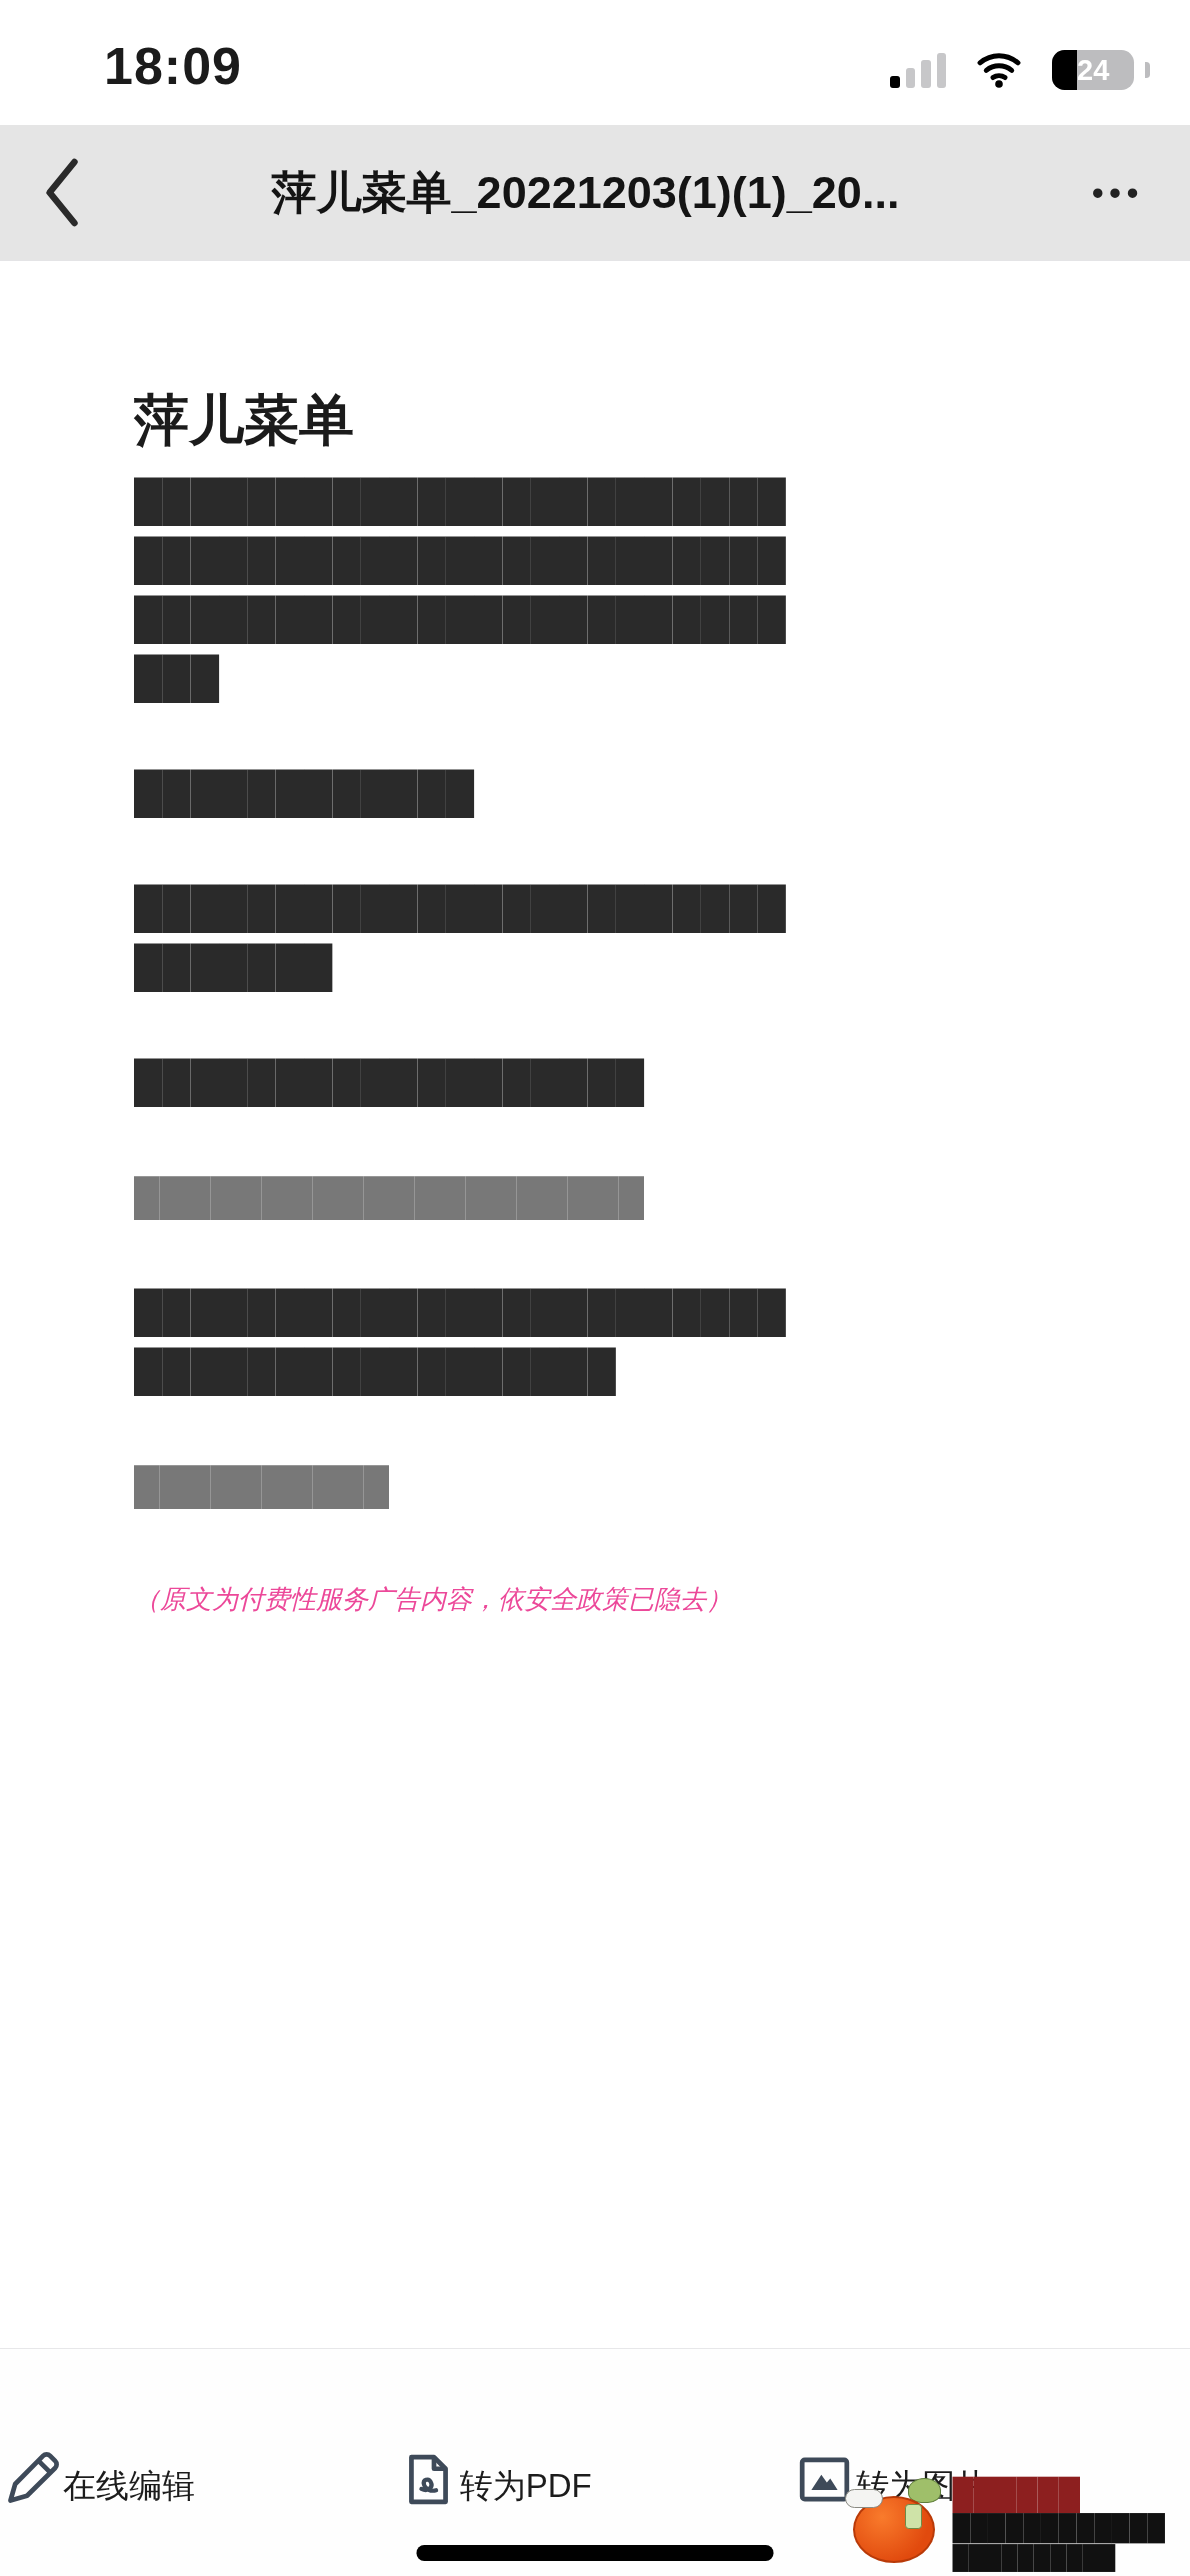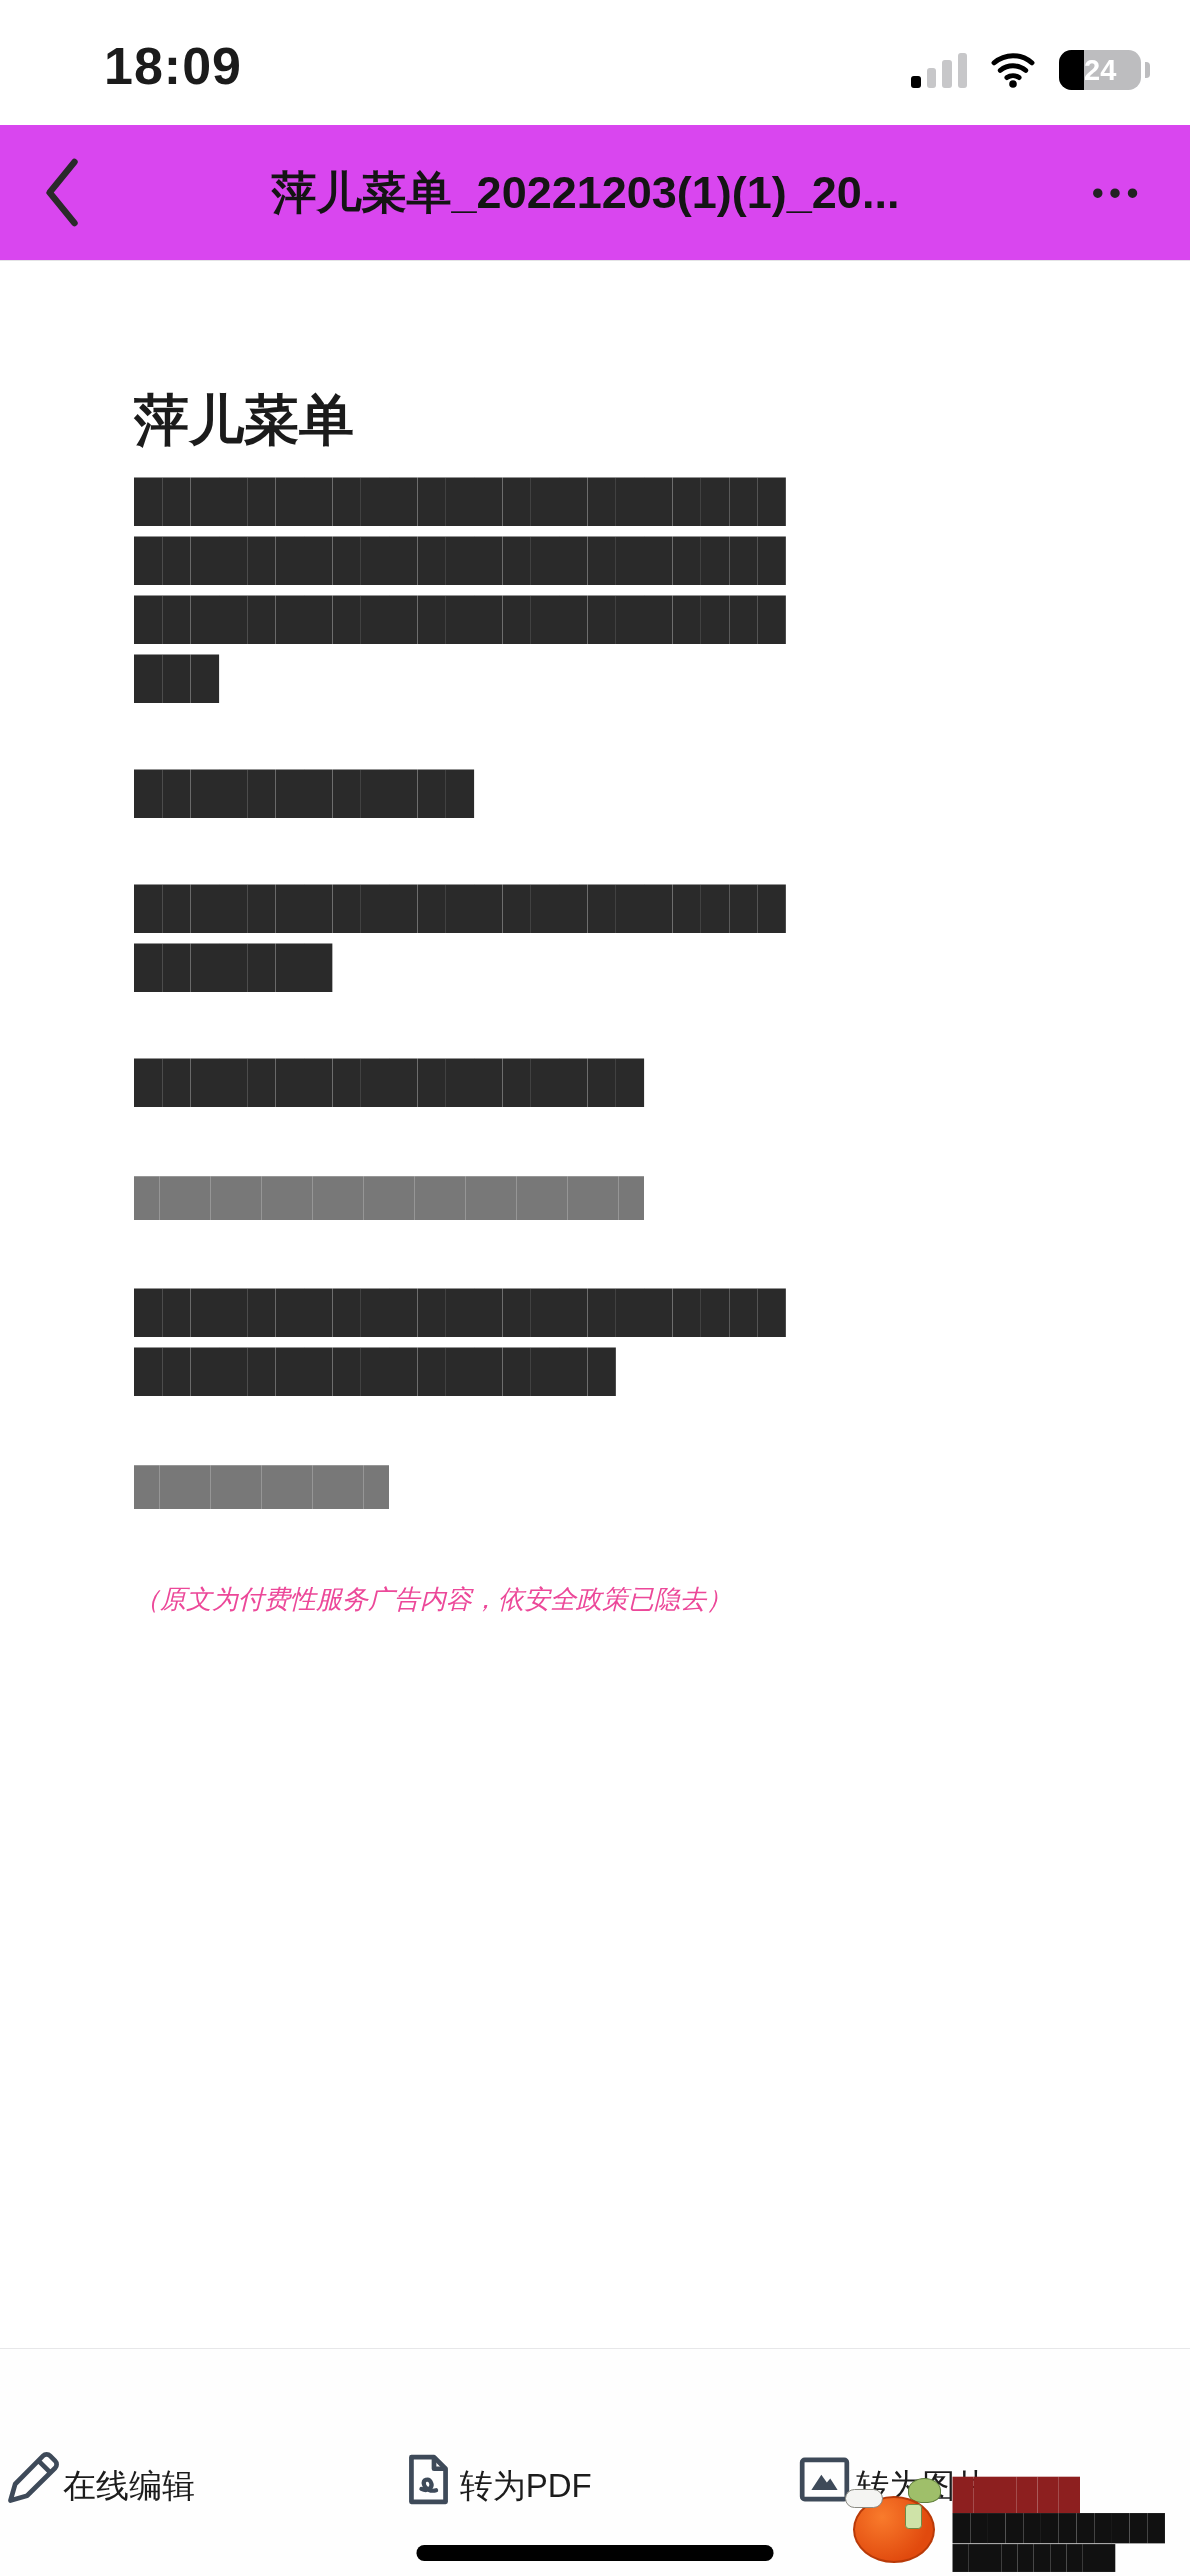--- a/index.html
+++ b/index.html
@@ -5,34 +5,34 @@
   * { margin:0; padding:0; box-sizing:border-box; }
   html,body { width:1190px; height:2576px; }
   body {
     position:relative; background:#ffffff; overflow:hidden;
     font-family:"Liberation Sans","DejaVu Sans",sans-serif; color:#1b1b1b;
   }
 
   
   .status-bar { position:absolute; top:0; left:0; width:100%; height:125px; }
   .sb-time { position:absolute; left:104px; top:36px; font-size:52px; font-weight:700; letter-spacing:1px; }
-  .sb-right { position:absolute; right:40px; top:50px; display:flex; align-items:center; gap:21px; }
+  .sb-right { position:absolute; right:40px; top:50px; display:flex; align-items:center; gap:28px; }
   .sig { display:flex; align-items:flex-end; gap:5.8px; height:36px; }
   .sig span { width:9.6px; border-radius:2.9px; background:#c7c7c9; display:block; }
   .sig .b1 { height:12.5px; background:#000; } .sig .b2{height:20px;} .sig .b3{height:28px;} .sig .b4{height:35px;}
   .wifi { width:50px; height:38px; }
   .battery { position:relative; width:82px; height:40px; border-radius:12.5px; background:#bdbdbf; overflow:hidden; }
   .battery .fill { position:absolute; left:0; top:0; bottom:0; width:30%; background:#000; }
   .battery .pct { position:absolute; inset:0; display:flex; align-items:center; justify-content:center;
                   color:#fff; font-size:29px; font-weight:700; }
   .bat-nub { width:4.8px; height:15.3px; background:#bdbdbf; border-radius:0 3.8px 3.8px 0; margin-left:-17px; }
 
   
   .nav-bar { position:absolute; top:125px; left:0; width:100%; height:136px;
-             display:flex; align-items:center; background:#d946ef; border-bottom:1.9px solid #e4e4e6; }
+             display:flex; align-items:center; background:#e5e5e5; border-bottom:1.9px solid #e4e4e6; }
   .nav-back { width:125px; height:100%; display:flex; align-items:center; justify-content:center; }
   .nav-title { flex:1; text-align:center; font-size:45px; font-weight:700; color:#141414;
                white-space:nowrap; overflow:hidden; }
   .nav-more { width:144px; text-align:center; font-size:33px; font-weight:700; letter-spacing:5.8px; color:#222; }
 
   
   .doc { position:absolute; top:261px; left:0; right:0; padding:123px 115px 0 134px; }
   .doc-heading { font-size:55px; font-weight:700; margin-bottom:13.4px; }
   .para { font-size:40px; line-height:59px; white-space:pre-line; color:#2a2a2a; margin-top:56px; }
   .para.first { margin-top:0; }

